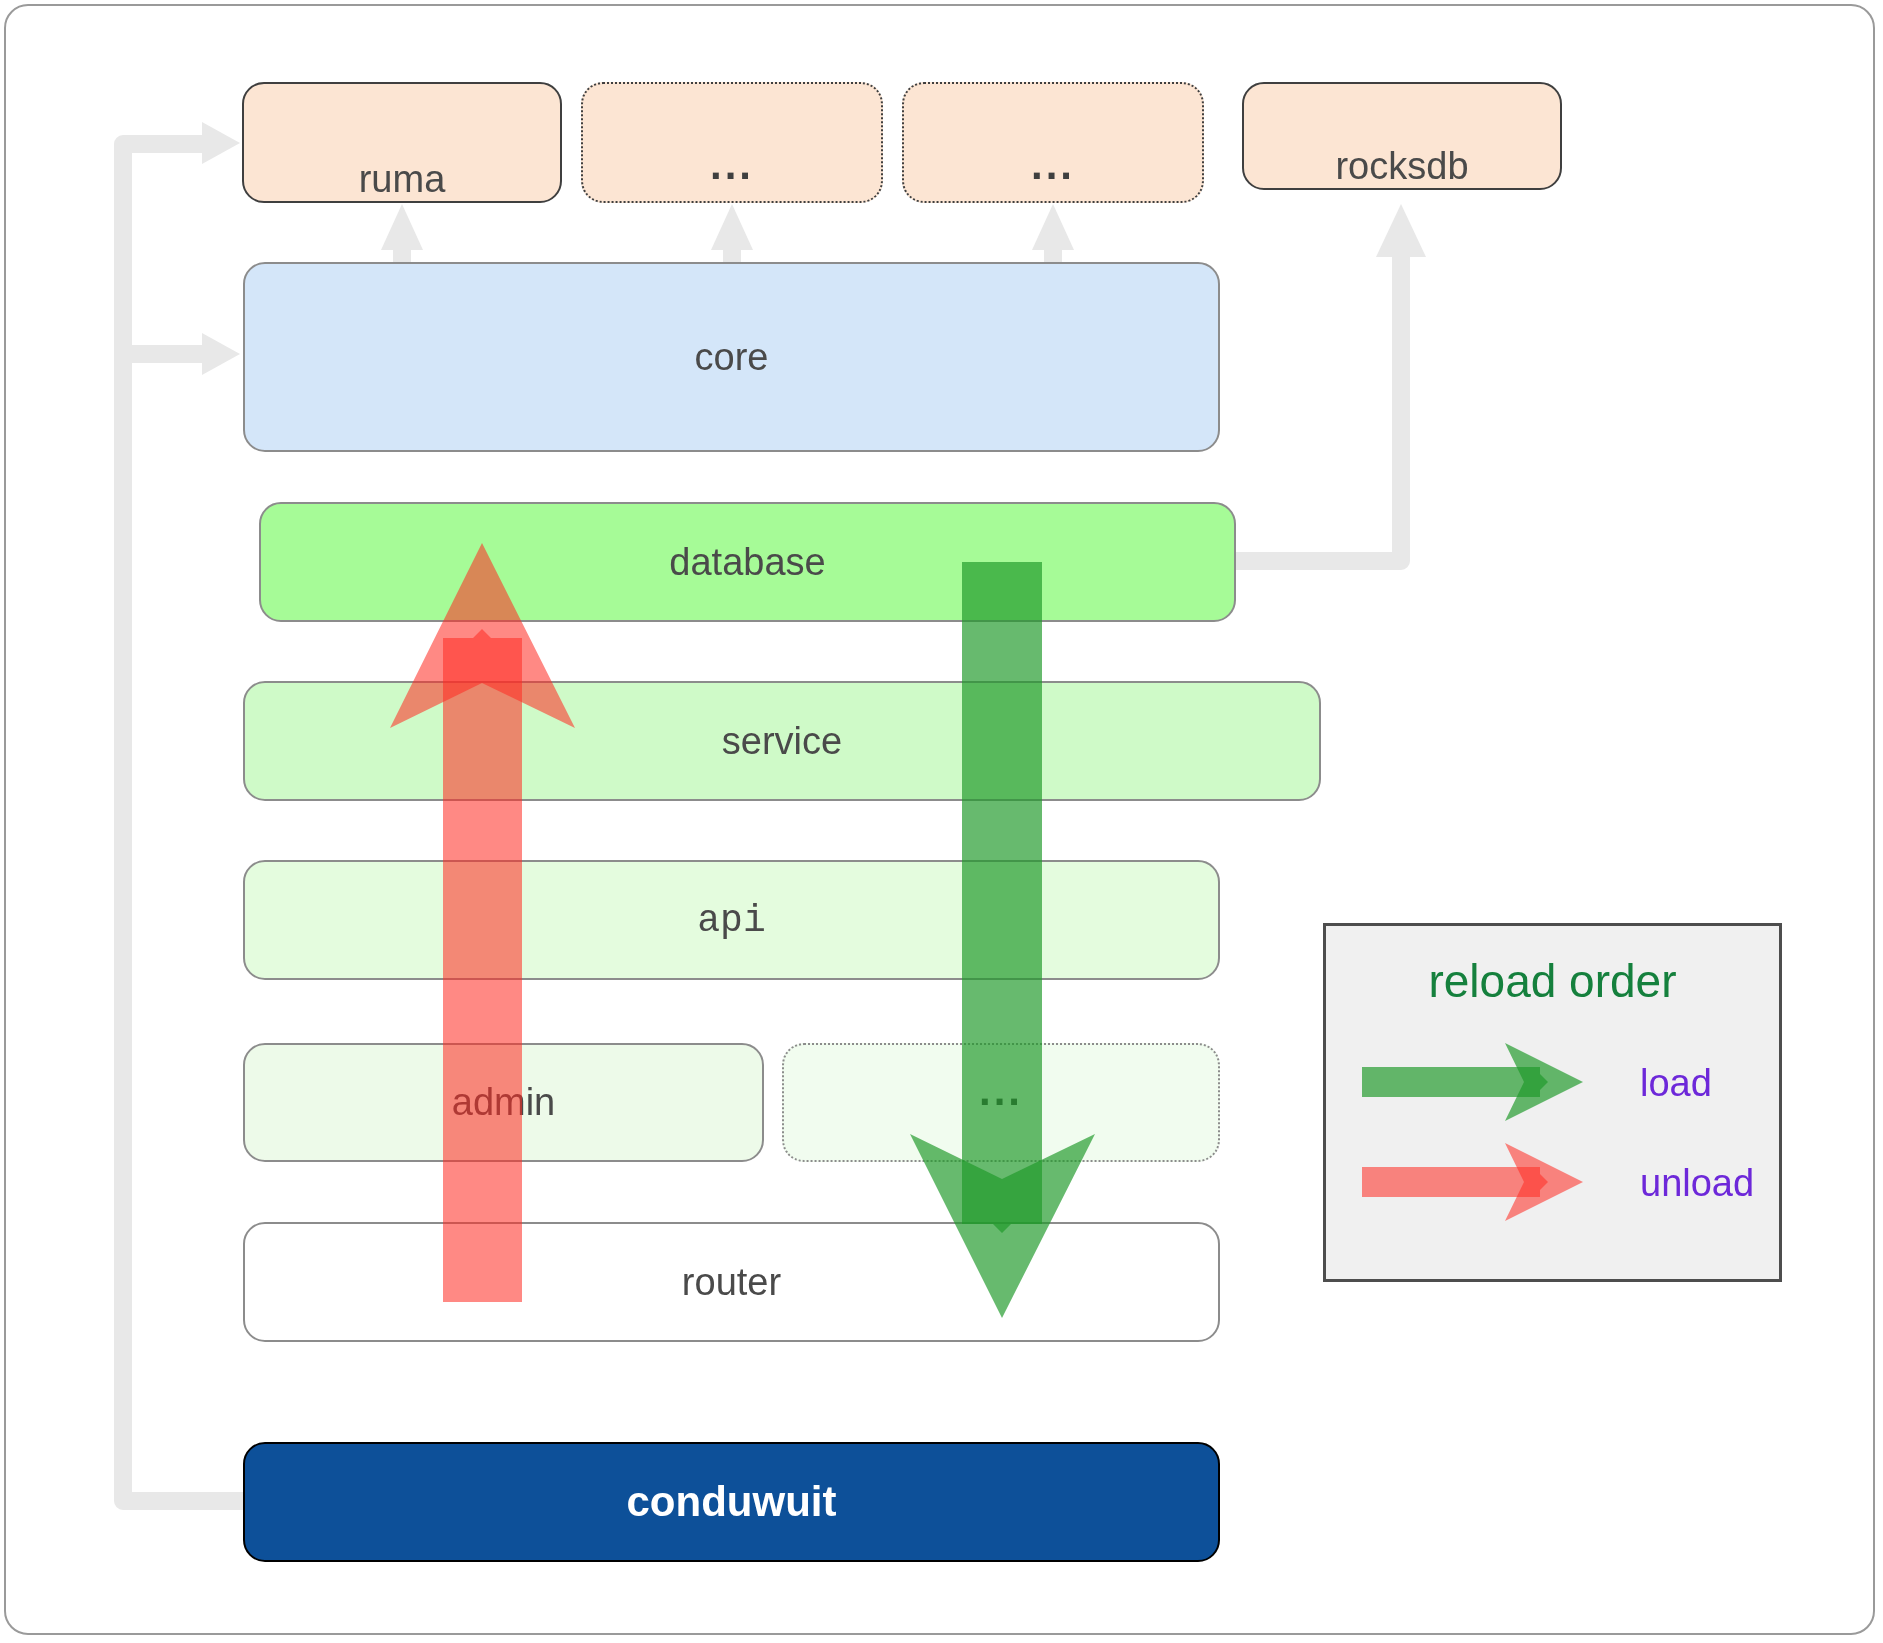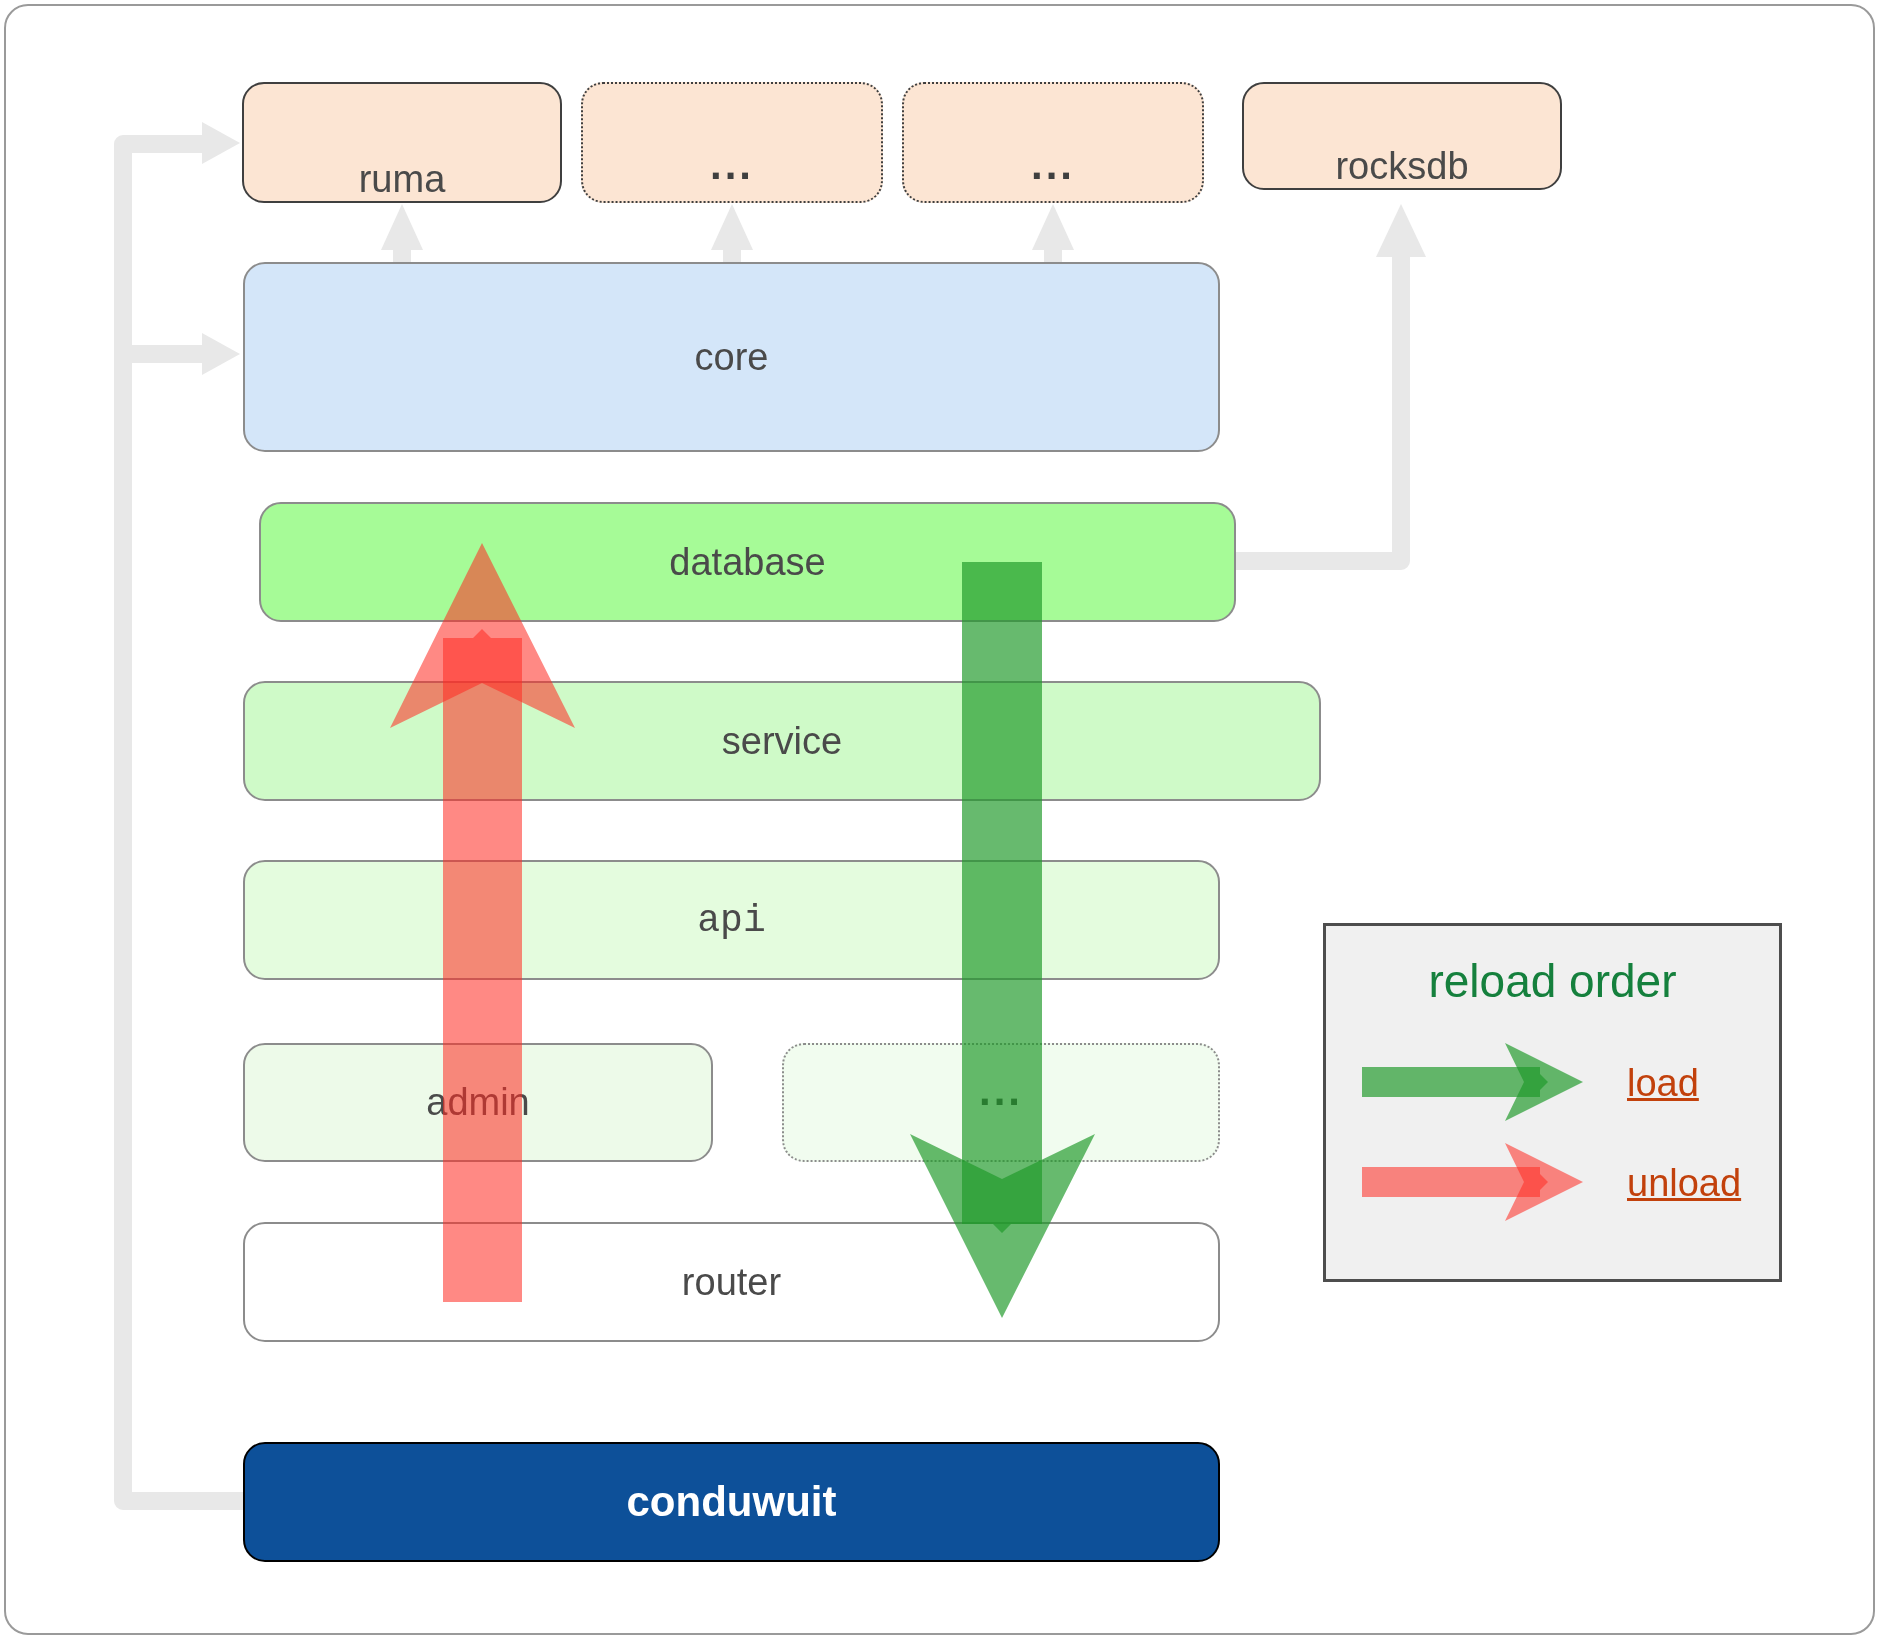--- a/index.html
+++ b/index.html
@@ -43,21 +43,21 @@
     background:var(--legend-bg);border:3px solid #4d4d4d;box-sizing:border-box;z-index:2;
   }
   .legend-title{
     position:absolute;left:0;top:28px;width:100%;text-align:center;
     font-size:46px;color:#15803d;
   }
   .legend-arrow{position:absolute;left:36px;width:230px;height:80px;}
   .legend-arrow.load{top:117px;}
   .legend-arrow.unload{top:217px;}
   .legend-label{
-    position:absolute;left:301px;font-size:38px;color:#c2410c;line-height:40px;text-decoration:underline;
+    position:absolute;left:314px;font-size:38px;color:#6d28d9;line-height:40px;
   }
   .legend-label.load{top:137px;}
   .legend-label.unload{top:237px;}
   
   .conn{stroke:var(--connector-gray);stroke-width:18;fill:none;stroke-linejoin:round;}
   .conn-head{fill:var(--connector-gray);}
   .load-shape{fill:var(--load-green);fill-opacity:0.68;}
   .unload-shape{fill:var(--unload-red);fill-opacity:0.56;}
 </style>
 </head>
@@ -104,21 +104,21 @@
     <div class="node database" style="left:243px;top:502px;width:977px;height:120px;">
       <span>database</span>
     </div>
     <div class="node service" style="left:243px;top:681px;width:1078px;height:120px;">
       <span>service</span>
     </div>
     <div class="node api" style="left:243px;top:860px;width:977px;height:120px;font-family:Liberation Mono, monospace;">
       <span>api</span>
     </div>
 
-    <div class="node admin" style="left:243px;top:1043px;width:470px;height:119px;">
+    <div class="node admin" style="left:243px;top:1043px;width:521px;height:119px;">
       <span>admin</span>
     </div>
     <div class="node ellipsis-box" style="left:782px;top:1043px;width:438px;height:119px;">
       <span class="dots-label">...</span>
     </div>
 
     <div class="node router" style="left:243px;top:1222px;width:977px;height:120px;">
       <span>router</span>
     </div>
 

